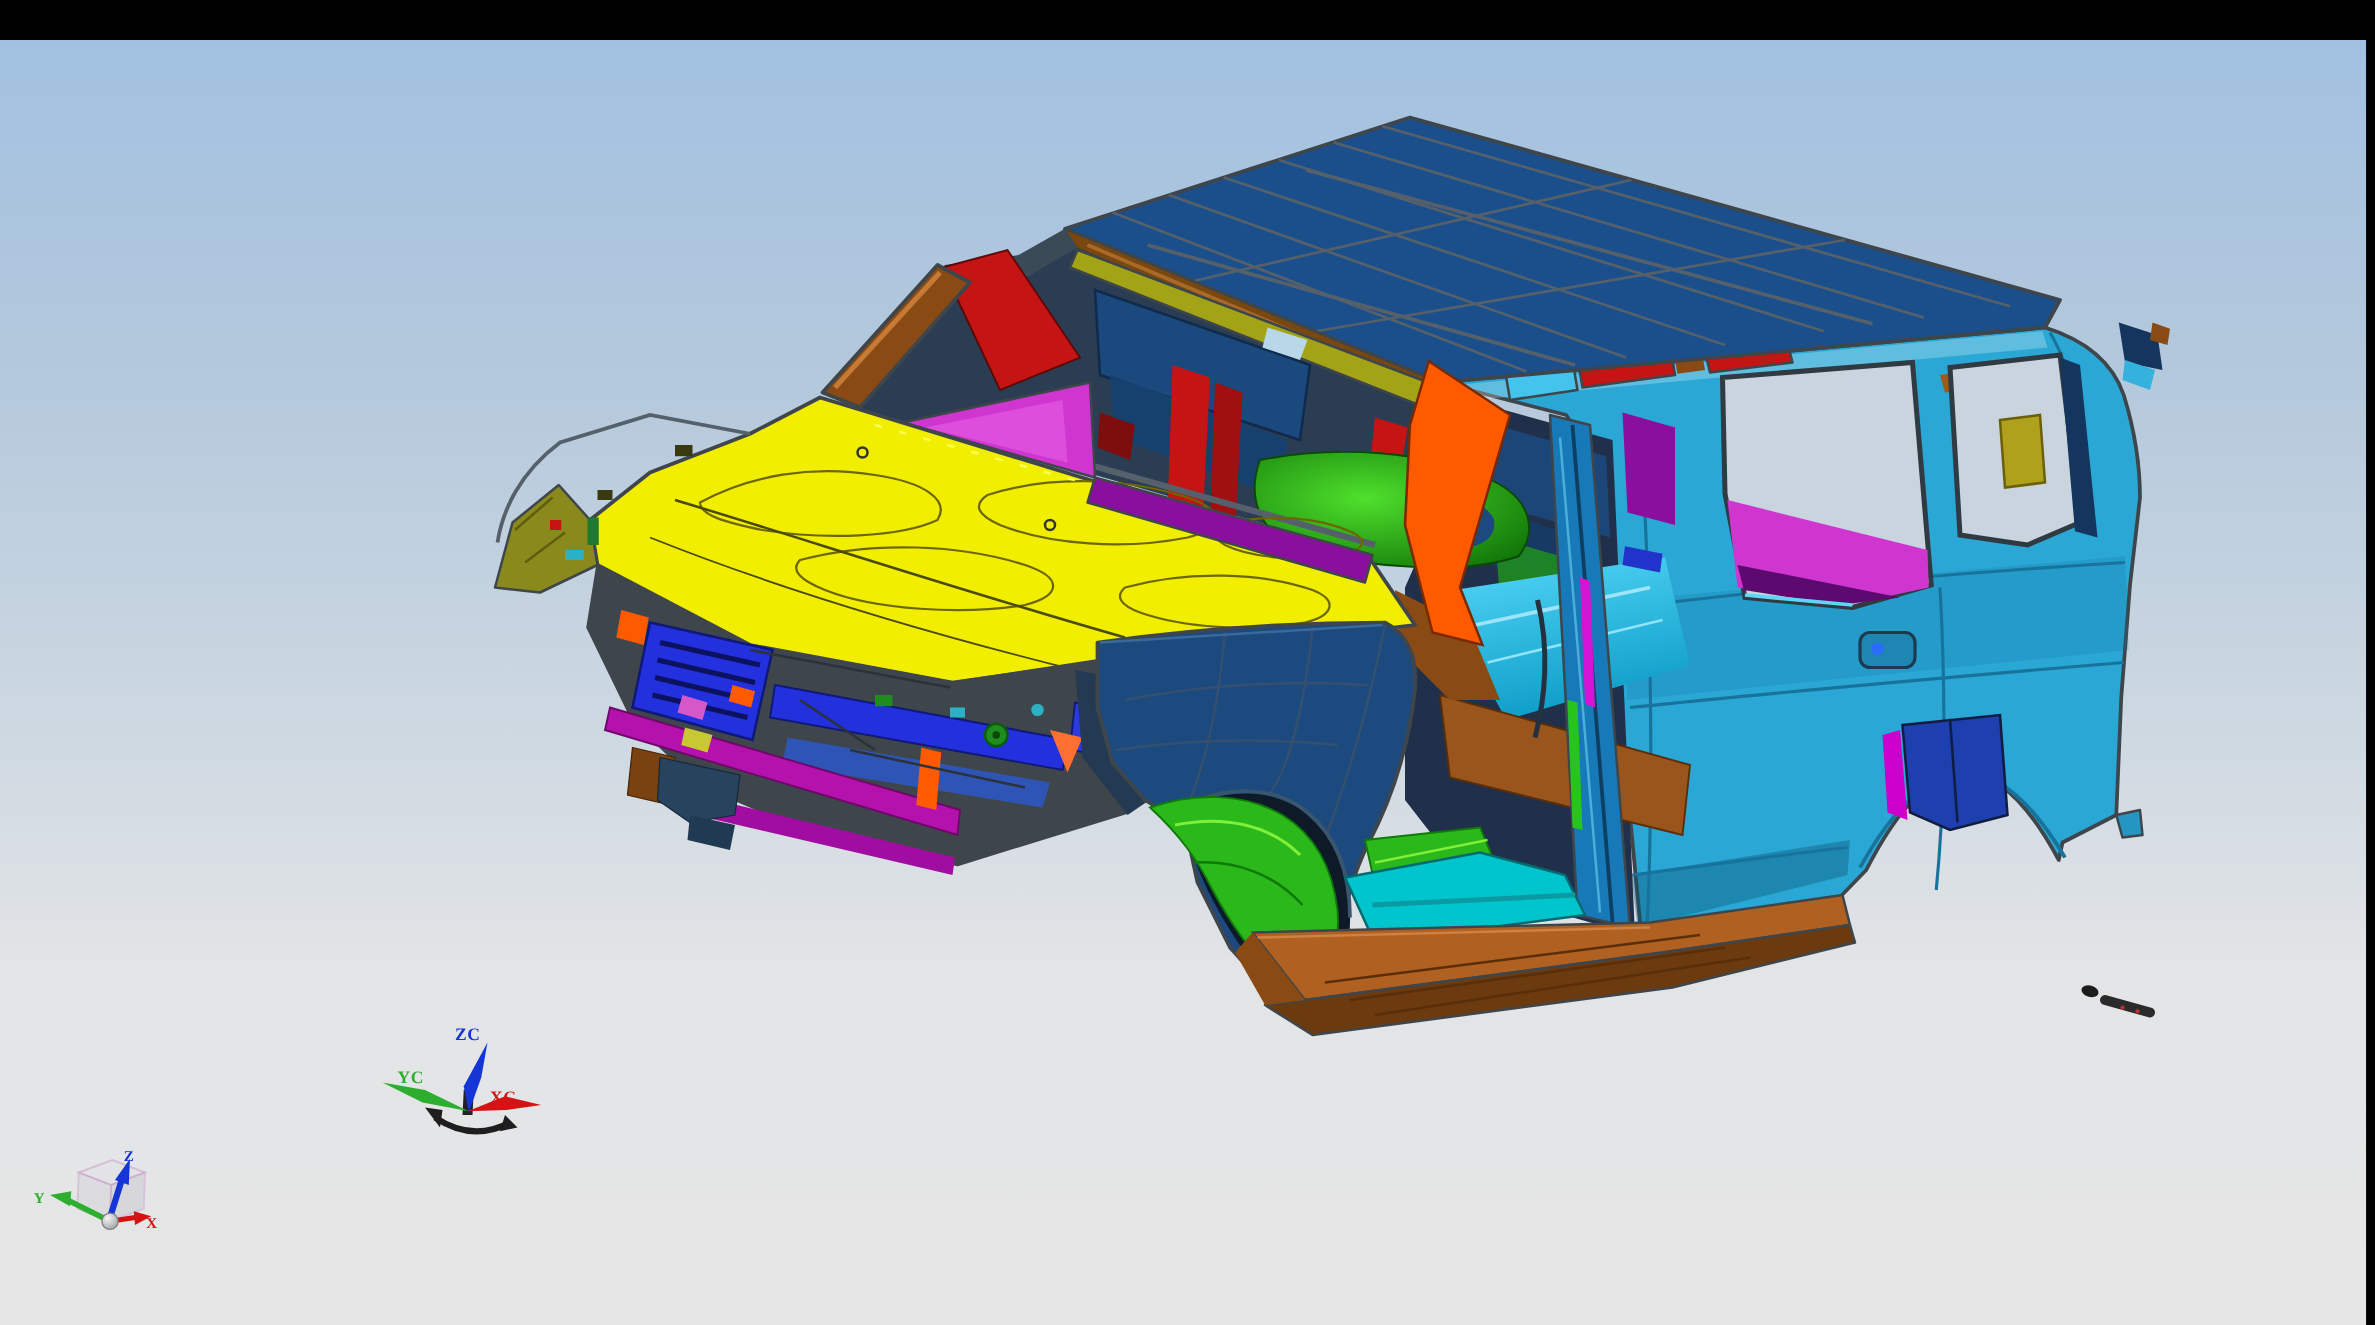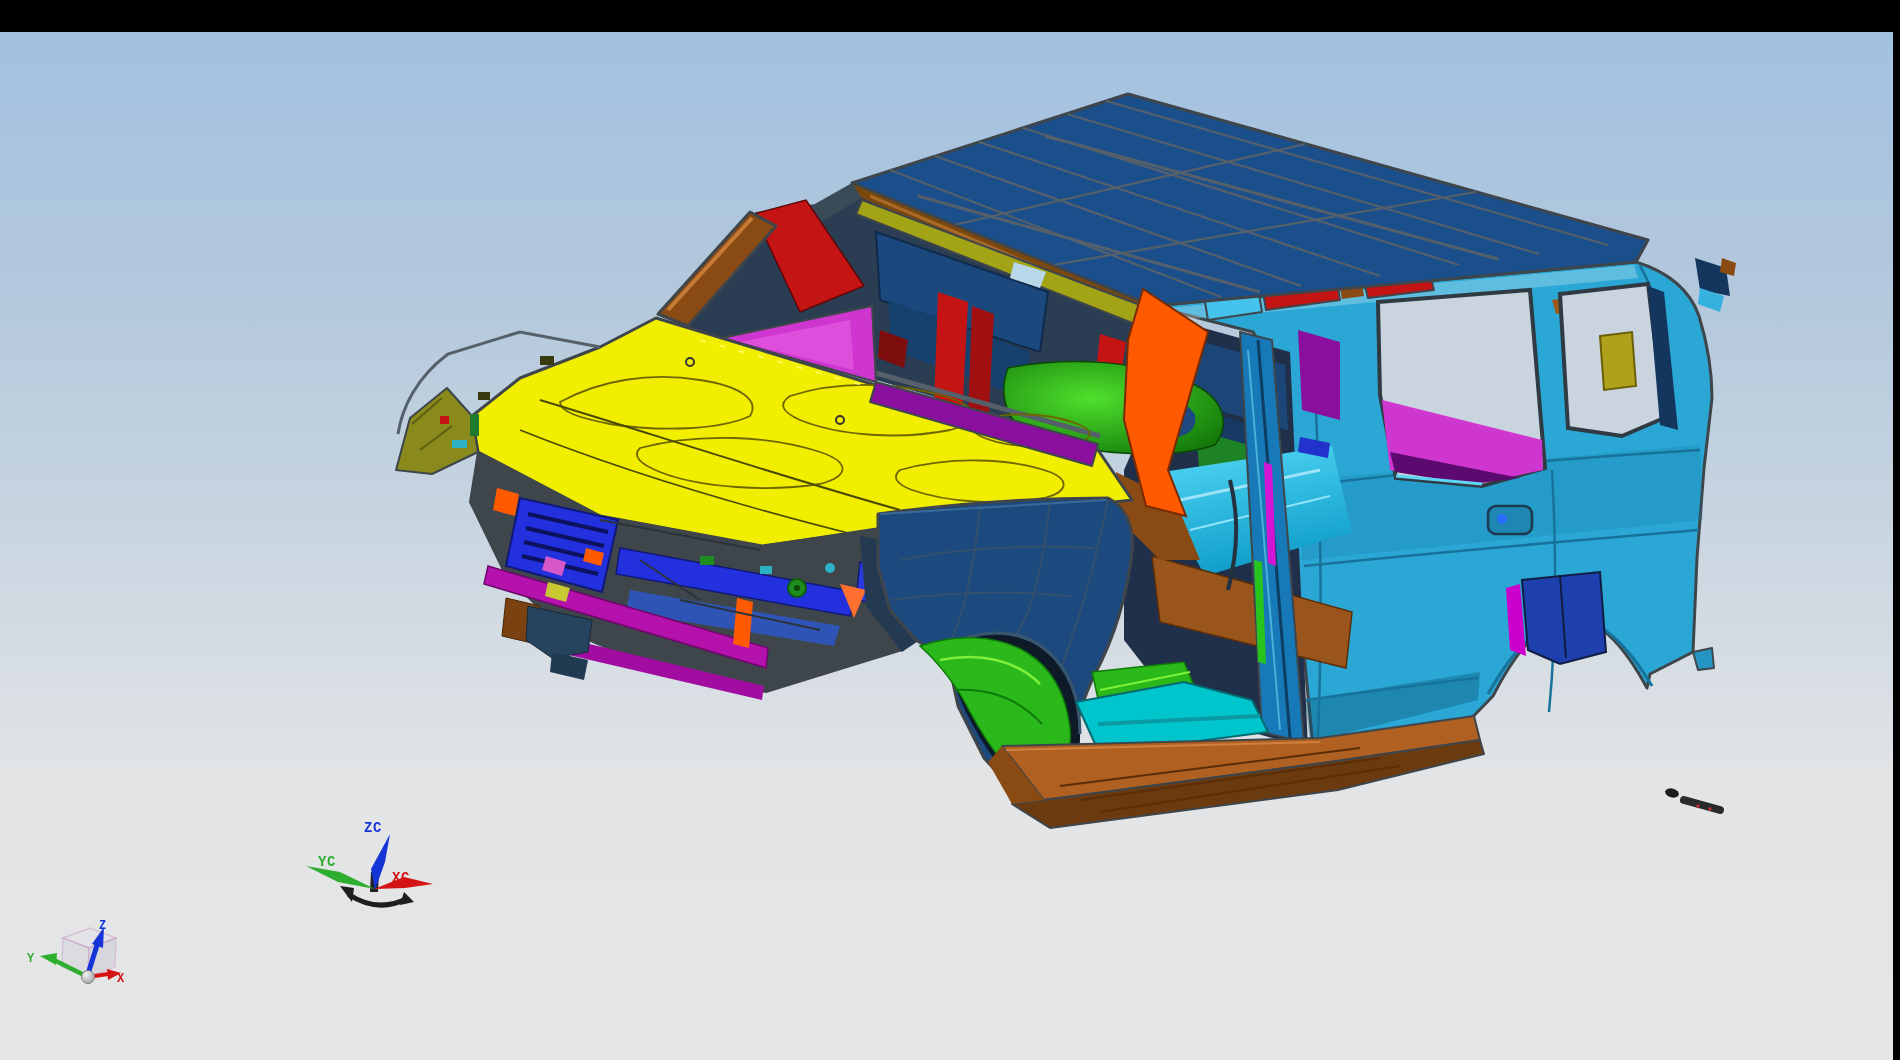--- a/index.html
+++ b/index.html
@@ -1,17 +1,17 @@
 <!DOCTYPE html>
 <html><head>
 <meta charset="utf-8">
 <style>
   html,body{margin:0;padding:0;background:#000;}
   .stage{position:relative;width:1900px;height:1060px;overflow:hidden;background:#000;
-         font-family:Liberation Mono, monospace;}
+         font-family:Liberation Serif, serif;}
   .stage svg{position:absolute;left:0;top:0;}
   .outline{stroke:#3f464b;stroke-width:3;stroke-linejoin:round;}
   .outline2{stroke:#3f464b;stroke-width:2;stroke-linejoin:round;}
   .roofline{stroke:#55606a;stroke-width:2.2;fill:none;}
   .cyn{stroke:#18739c;stroke-width:2.5;fill:none;}
   .fenline{stroke:#34506e;stroke-width:2;fill:none;}
   .hoodline{stroke:#6e6600;stroke-width:1.8;fill:none;}
   .darkline{stroke:#2c3338;stroke-width:2;fill:none;}
   .axis-label{font-size:14px;font-weight:700;letter-spacing:.5px;}
   .axis-label-sm{font-size:12px;font-weight:700;}

